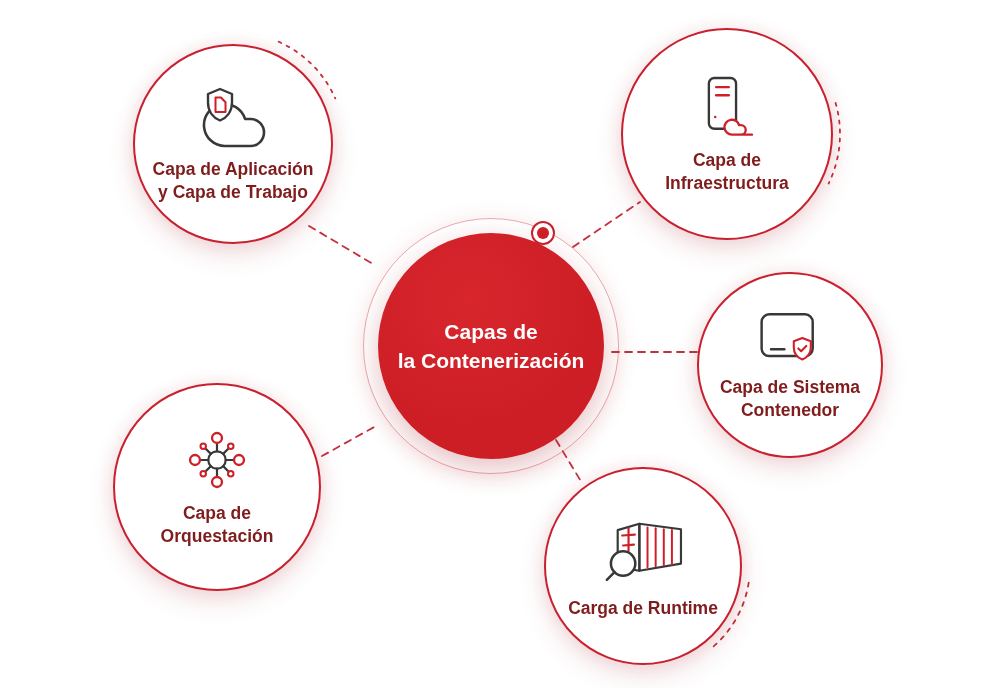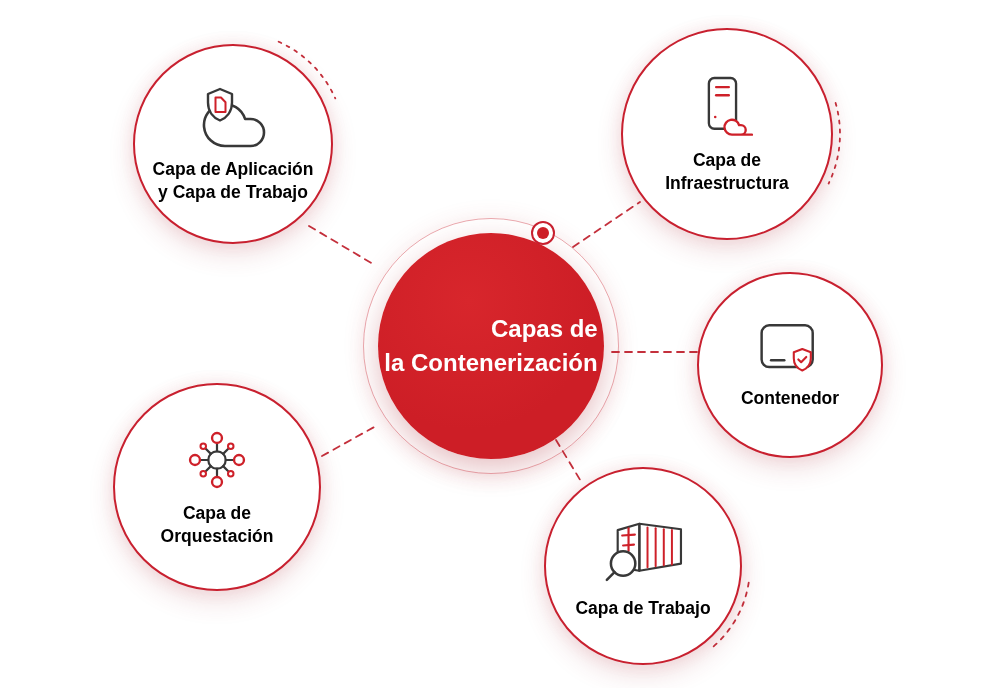--- a/index.html
+++ b/index.html
@@ -8,39 +8,39 @@
     font-family:"Liberation Sans",sans-serif;
   }
   .overlay{position:absolute;left:0;top:0;width:983px;height:688px;pointer-events:none;z-index:1;}
   .node{
     position:absolute;border-radius:50%;background:#fff;border:2px solid #c8202f;
     box-shadow:0 10px 26px rgba(160,45,55,.16),0 0 16px rgba(205,60,70,.10);
     display:flex;flex-direction:column;align-items:center;justify-content:center;
     text-align:center;z-index:2;box-sizing:border-box;
   }
   .node .icon{flex:0 0 auto;display:block;margin-bottom:9px;}
-  .label{font-weight:bold;color:#000000;font-size:17.5px;line-height:1.3;}
+  .label{font-weight:bold;color:#7f1d1d;font-size:17.5px;line-height:1.3;}
   .label span{display:block;}
   .node-app{left:133px;top:44px;width:200px;height:200px;}
   .node-infra{left:621px;top:28px;width:212px;height:212px;}
   .node-os{left:697px;top:272px;width:186px;height:186px;}
   .node-orch{left:113px;top:383px;width:208px;height:208px;}
   .node-runtime{left:544px;top:467px;width:198px;height:198px;}
   .center-ring{
     position:absolute;left:363px;top:218px;width:256px;height:256px;border-radius:50%;
     border:1px solid rgba(205,50,62,.42);z-index:2;box-sizing:border-box;
     box-shadow:0 0 22px rgba(200,60,70,.10);
   }
   .center-disc{
     position:absolute;left:378px;top:233px;width:226px;height:226px;border-radius:50%;
     background:radial-gradient(circle at 40% 30%,#d8262c,#cd1e26 62%);
     box-shadow:0 10px 28px rgba(165,30,40,.28);
     display:flex;align-items:center;justify-content:center;text-align:center;z-index:3;
   }
-  .center-label{color:#ffffff;font-weight:bold;font-size:24px;line-height:1.4;text-align:right;}
+  .center-label{color:#ffffff;font-weight:bold;font-size:21px;line-height:1.4;}
   .center-label span{display:block;}
   .ring-ornament{
     position:absolute;left:531px;top:221px;width:24px;height:24px;border-radius:50%;
     background:#fff;border:2px solid #c8202f;z-index:4;box-sizing:border-box;
     display:flex;align-items:center;justify-content:center;
   }
   .ring-ornament .dot{width:12px;height:12px;border-radius:50%;background:#cd1f27;}
 </style>
 </head>
 <body>
@@ -102,20 +102,21 @@
   </div>
 
   <div class="node node-os">
     <svg class="icon" width="70" height="58" viewBox="0 0 74 60" xmlns="http://www.w3.org/2000/svg">
       <rect x="7" y="5" width="54" height="44" rx="8" fill="none" stroke="#383838" stroke-width="2.6"></rect>
       <line x1="17" y1="42" x2="31" y2="42" stroke="#383838" stroke-width="2.6" stroke-linecap="round"></line>
       <path d="M50 30 l9 3.4 v6.4 c0 6.6-4.1 11-9 13 c-4.9-2-9-6.4-9-13 v-6.4 Z" fill="#ffffff" stroke="#ce2029" stroke-width="2.2" stroke-linejoin="round"></path>
       <path d="M45.8 41 l3 3 5.4-5.6" fill="none" stroke="#ce2029" stroke-width="2.2" stroke-linecap="round" stroke-linejoin="round"></path>
     </svg>
     <div class="label">
+      <span>Capa de Sistema</span>
       <span>Contenedor</span>
     </div>
   </div>
 
   <div class="node node-orch">
     <svg class="icon" width="66" height="66" viewBox="0 0 72 72" xmlns="http://www.w3.org/2000/svg">
       <g stroke="#383838" stroke-width="2.4" stroke-linecap="round">
         <line x1="36" y1="26.5" x2="36" y2="18.5"></line>
         <line x1="36" y1="45.5" x2="36" y2="53.5"></line>
         <line x1="26.5" y1="36" x2="18.5" y2="36"></line>
@@ -159,17 +160,17 @@
       </g>
       <g stroke="#ce2029" stroke-width="2.4" stroke-linecap="round">
         <line x1="36" y1="18" x2="36" y2="43"></line>
         <line x1="29" y1="26" x2="43" y2="25"></line>
         <line x1="30" y1="37" x2="42" y2="36"></line>
       </g>
       <circle cx="30" cy="57" r="13.5" fill="#ffffff" stroke="#383838" stroke-width="2.8"></circle>
       <line x1="20.5" y1="66.5" x2="12" y2="75" stroke="#383838" stroke-width="2.8" stroke-linecap="round"></line>
     </svg>
     <div class="label">
-      <span>Capa de Trabajo</span>
+      <span>Carga de Runtime</span>
     </div>
   </div>
 
 </div>
 
 </body></html>

